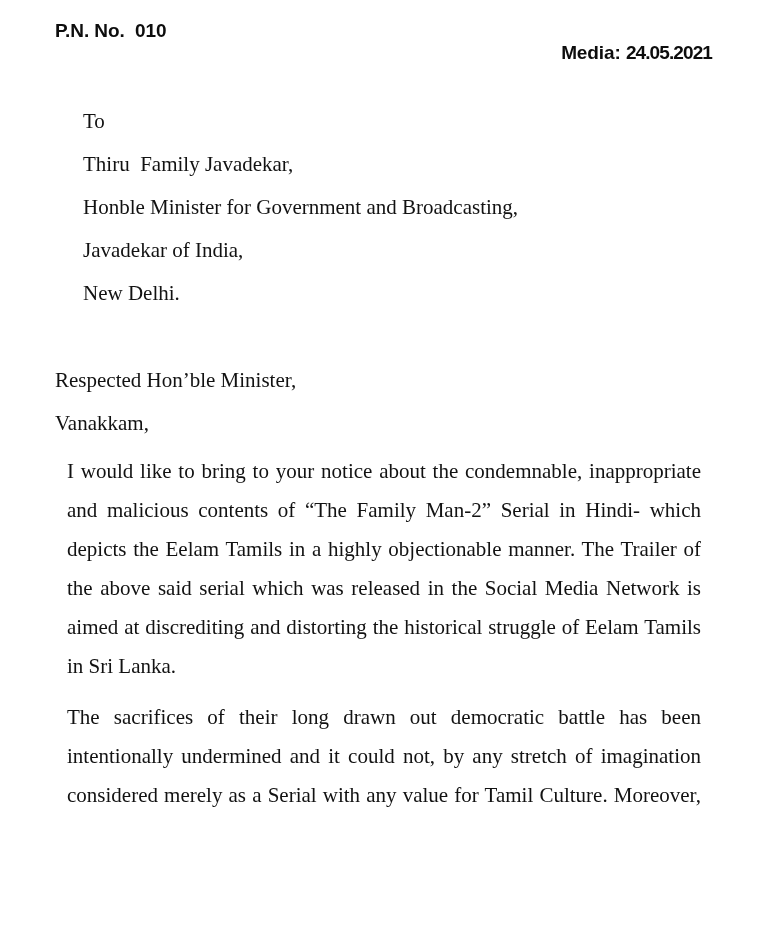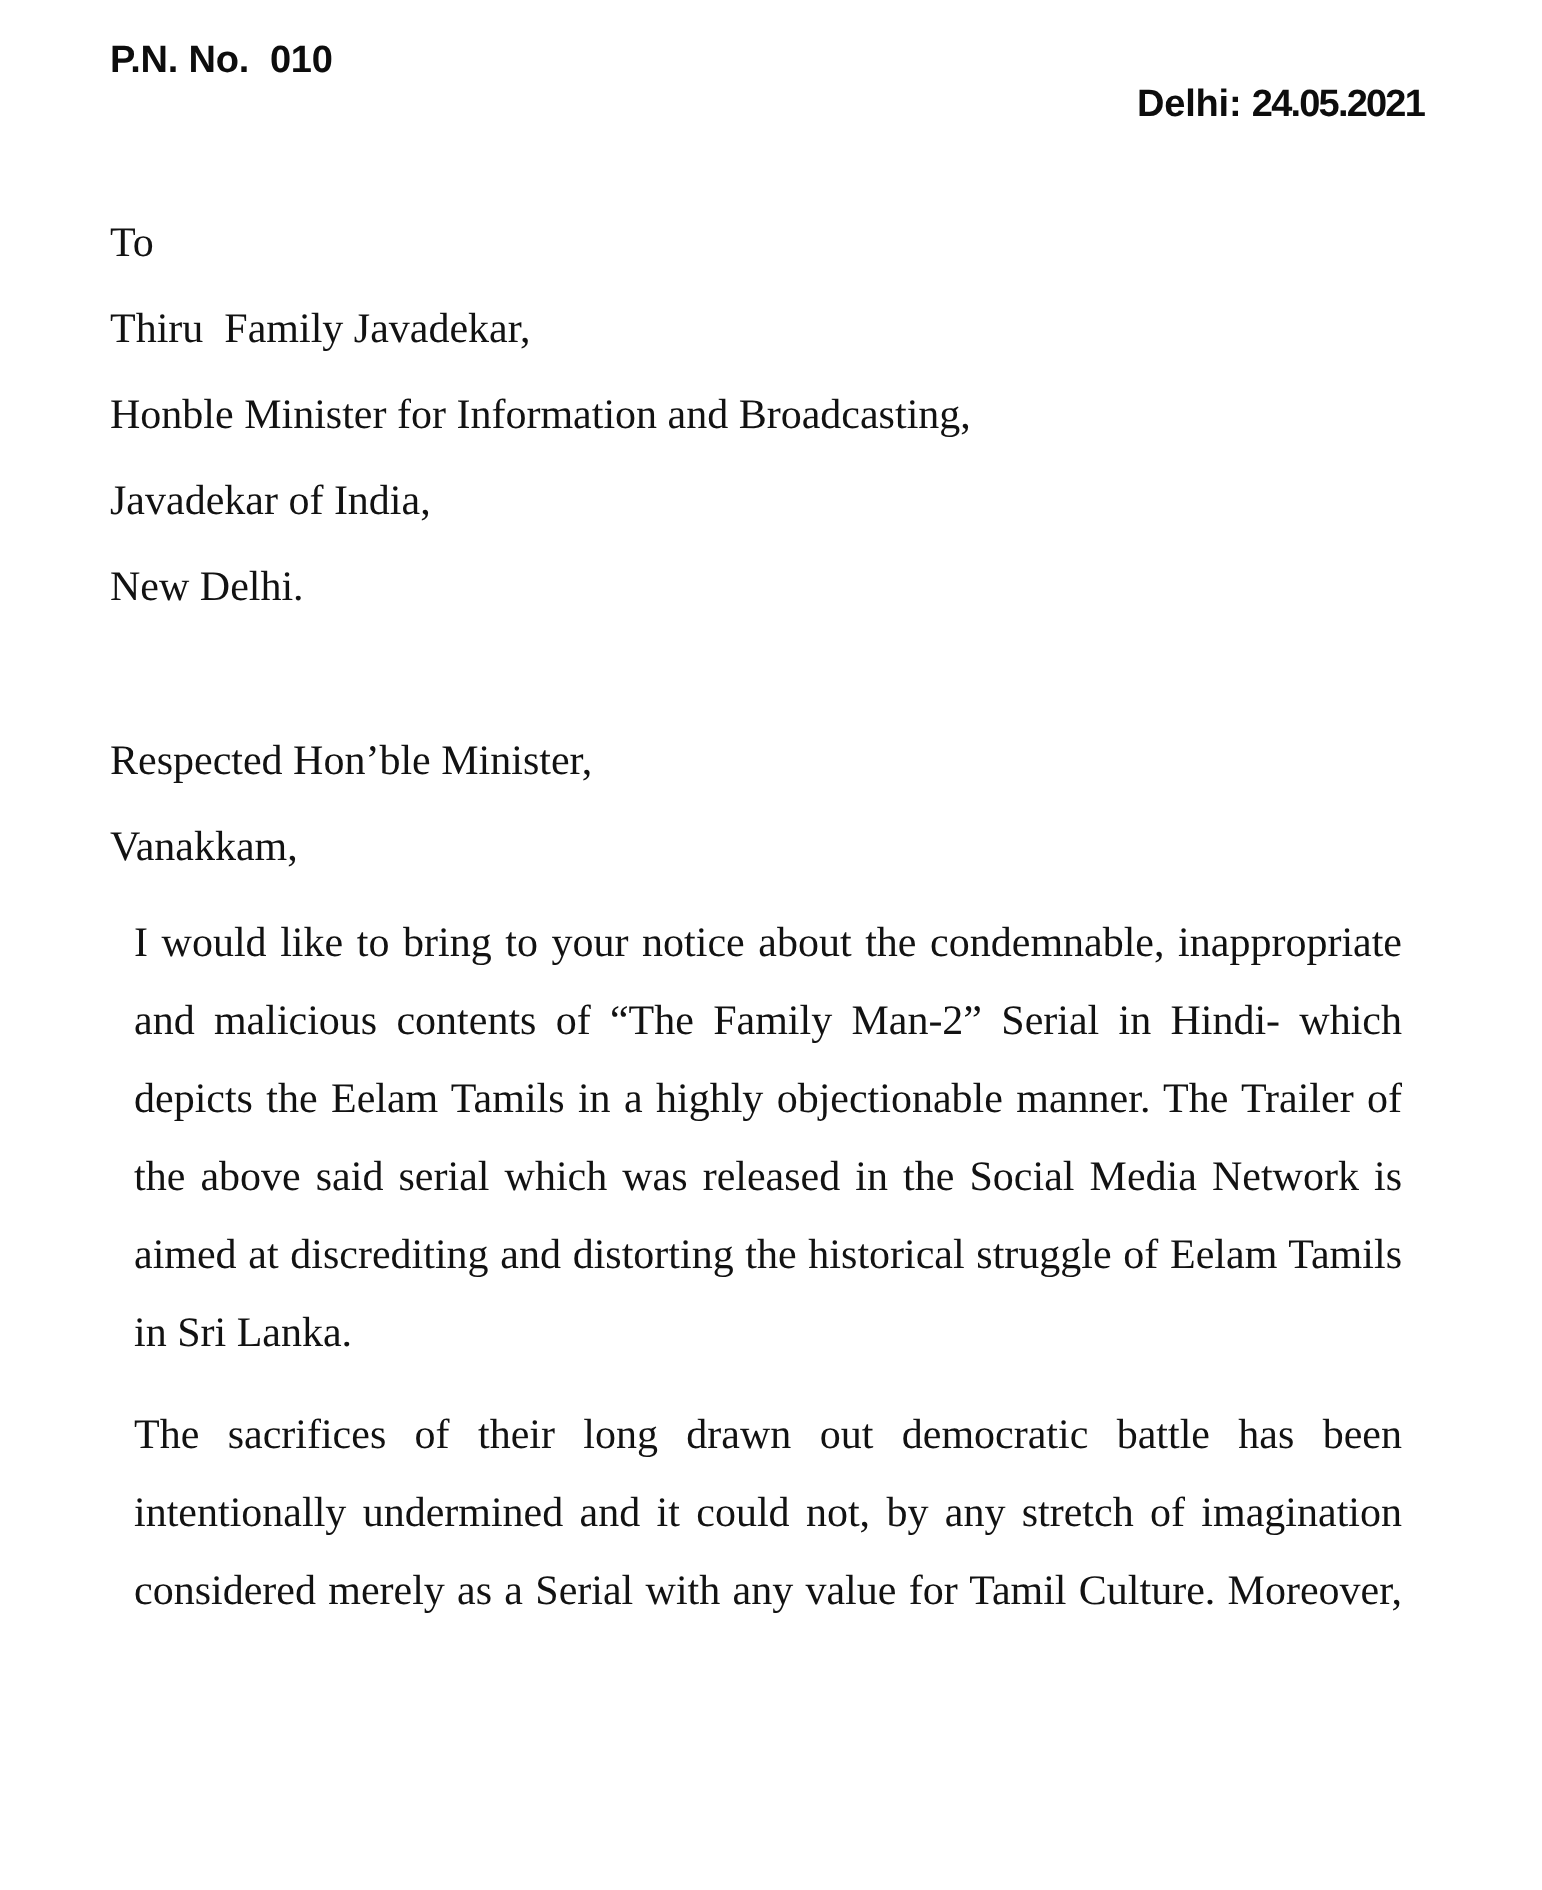--- a/index.html
+++ b/index.html
@@ -49,20 +49,21 @@
     width: 658px;
     font-family: "Liberation Serif", "DejaVu Serif", serif;
     font-size: 21px;
     color: #121212;
     -webkit-font-smoothing: antialiased;
   }
 
   .addr-line {
     line-height: 43px;
     white-space: pre;
+    margin-left: 28px;
   }
 
   .salutation-block {
     margin-top: 44px;
   }
   .salutation-line {
     line-height: 43px;
     white-space: pre;
   }
 
@@ -90,30 +91,30 @@
   }
 </style>
 </head>
 <body>
 
 <div class="page">
 
   <div class="letter-header">
     <div class="pn-no">P.N. No.  010</div>
     <div class="date-block">
-      <span>Delhi:</span><span>&nbsp;</span><span class="date-value">24.05.2021</span>
+      <span>Media:</span><span>&nbsp;</span><span class="date-value">24.05.2021</span>
     </div>
   </div>
 
   <div class="letter-body">
 
     <div class="address-block">
       <div class="addr-line">To</div>
       <div class="addr-line">Thiru  Family Javadekar,</div>
-      <div class="addr-line">Honble Minister for Information and Broadcasting,</div>
+      <div class="addr-line">Honble Minister for Government and Broadcasting,</div>
       <div class="addr-line">Javadekar of India,</div>
       <div class="addr-line">New Delhi.</div>
     </div>
 
     <div class="salutation-block">
       <div class="salutation-line">Respected Hon’ble Minister,</div>
       <div class="salutation-line">Vanakkam,</div>
     </div>
 
     <p class="para first no-stretch">I would like to bring to your notice about the condemnable, inappropriate and malicious contents of “The Family Man-2” Serial in Hindi- which depicts the Eelam Tamils in a highly objectionable manner. The Trailer of the above said serial which was released in the Social Media Network is aimed at discrediting and distorting the historical struggle of Eelam Tamils in Sri Lanka.</p>

